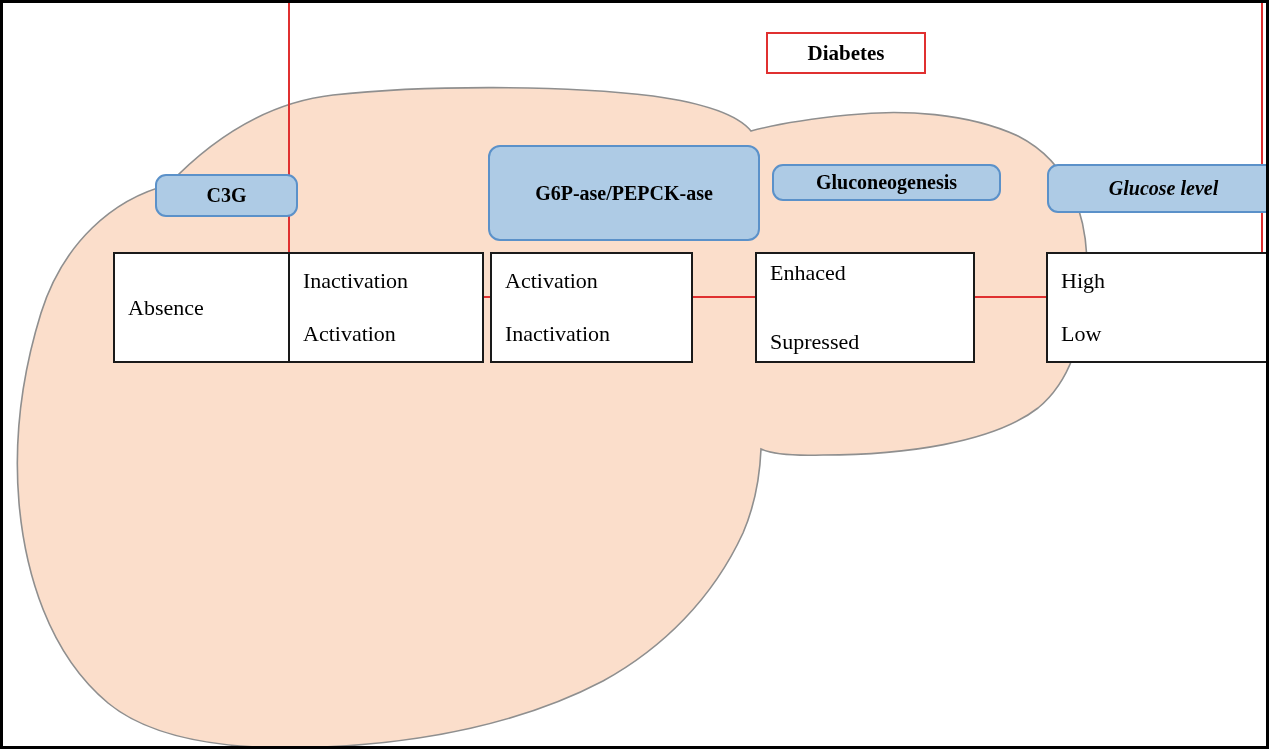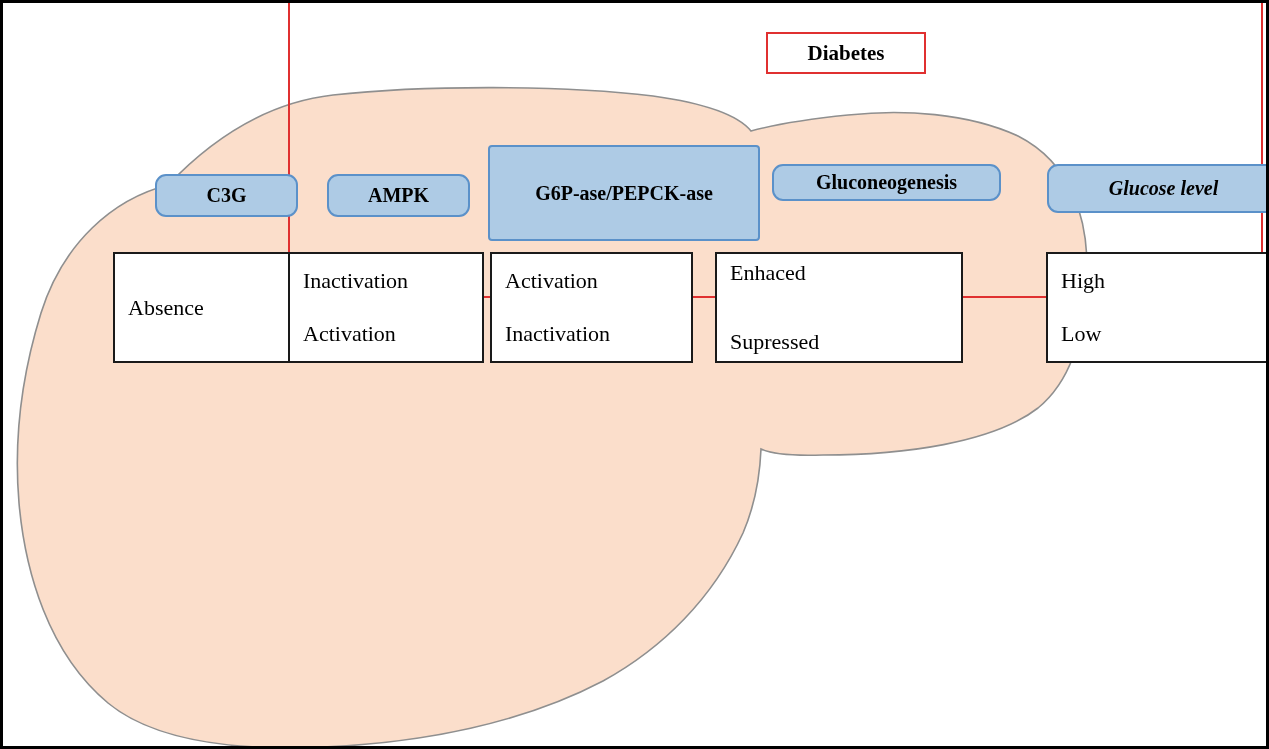--- a/index.html
+++ b/index.html
@@ -45,34 +45,34 @@
     display:flex;align-items:center;justify-content:center;
     text-align:center;
     font-weight:bold;font-size:20px;color:#000;
     border-radius:11px;
     line-height:1.15;
     padding:0 10px;
     margin-left:30px;
   }
   .hdr1{left:122px;top:171px;width:143px;height:43px;}
   .hdr2{left:294px;top:171px;width:143px;height:43px;}
-  .hdr3{left:455px;top:142px;width:272px;height:96px;border-radius:4px;}
+  .hdr3{left:455px;top:142px;width:272px;height:96px;border-radius:12px;}
   .hdr4{left:739px;top:161px;width:229px;height:37px;}
   .hdr5{left:1014px;top:161px;width:233px;height:49px;font-style:italic;}
   .vals{
     position:absolute;z-index:3;top:249px;height:111px;
     background:#fff;
     border:2px solid #1a1a1a;
     box-sizing:border-box;
     display:flex;flex-direction:column;justify-content:space-around;
   }
   .vals1{left:110px;width:198px;}
   .vals2{left:285px;width:196px;}
   .vals3{left:487px;width:203px;}
-  .vals4{left:712px;width:248px;gap:32px;}
+  .vals4{left:752px;width:220px;gap:32px;}
   .vals5{left:1043px;width:223px;}
   .val{
     flex:1;display:flex;align-items:center;
     padding-left:13px;
     font-size:22px;color:#000;
   }
 </style>
 </head>
 <body>
 
@@ -101,23 +101,20 @@
 
   <div class="red-frame"></div>
 
   <div class="diabetes-box">
     <span>Diabetes</span>
   </div>
 
   <div class="hdr hdr1">
     <span>C3G</span>
   </div>
-  <div class="hdr hdr2">
-    <span>AMPK</span>
-  </div>
   <div class="hdr hdr3">
     <span>G6P-ase/PEPCK-ase</span>
   </div>
   <div class="hdr hdr4">
     <span>Gluconeogenesis</span>
   </div>
   <div class="hdr hdr5">
     <span>Glucose level</span>
   </div>
 

